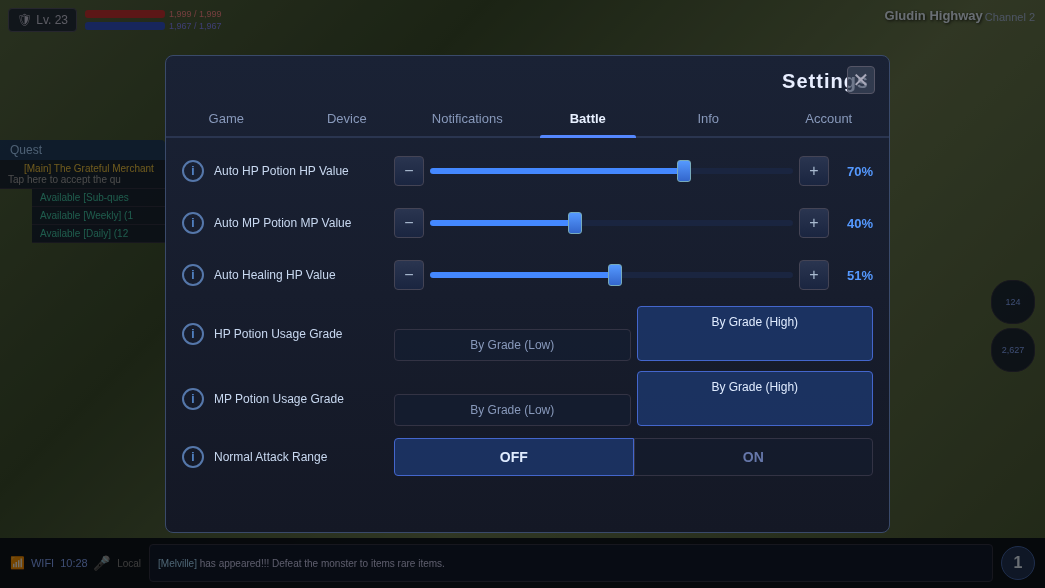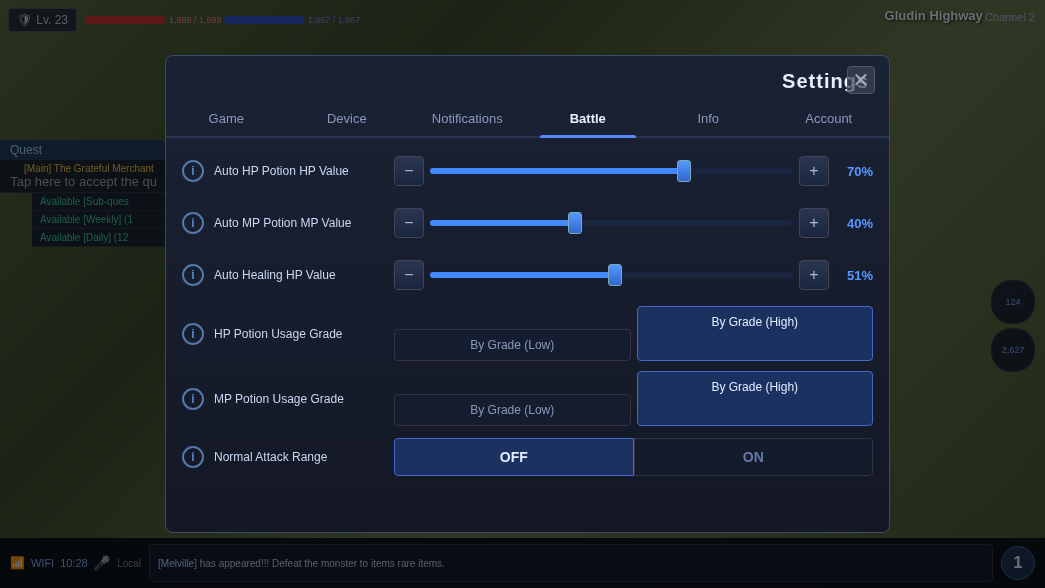--- a/index.html
+++ b/index.html
@@ -36,21 +36,21 @@
       border-radius: 4px;
       color: #ccd;
       font-size: 12px;
       padding: 4px 8px;
       display: flex;
       align-items: center;
       gap: 4px;
     }
     .hp-mp-bars {
       display: flex;
-      flex-direction: row;
+      flex-direction: column;
       gap: 2px;
       text-align: center;
     }
     .bar-row {
       display: flex;
       align-items: center;
       gap: 4px;
       font-size: 10px;
       color: #eee;
     }
@@ -80,21 +80,21 @@
       border-radius: 0 4px 0 0;
     }
     .quest-item {
       background: rgba(20,30,50,0.85);
       font-size: 10px;
       padding: 3px 8px;
       border-bottom: 1px solid #334;
     }
     .quest-main { color: #f5c842; margin-left: 16px; }
     .quest-sub { color: #44ccaa; margin-left: 32px; }
-    .quest-desc { color: #aaa; font-size: 13px; text-align: right; }
+    .quest-desc { color: #aaa; font-size: 10px; }
 
     
     .bottom-bar {
       position: absolute;
       bottom: 0;
       left: 0;
       right: 0;
       height: 50px;
       background: rgba(10,15,25,0.92);
       z-index: 5;

